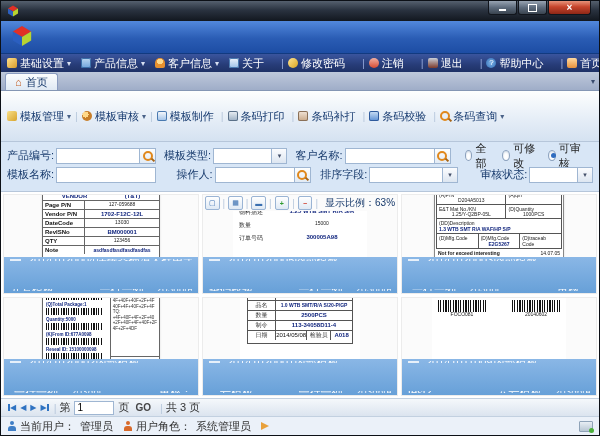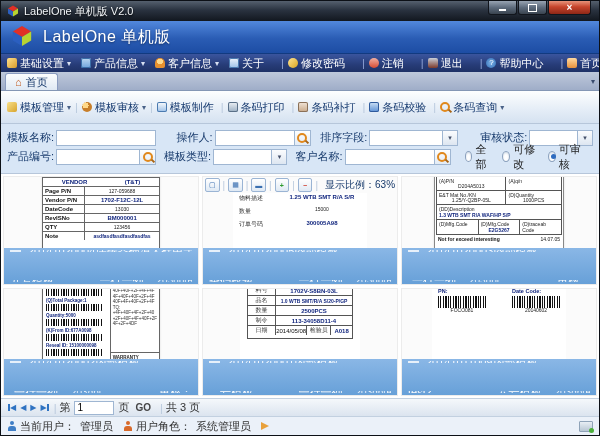--- a/index.html
+++ b/index.html
@@ -42,21 +42,21 @@
   .ic-switch{background:linear-gradient(#ffd9a0,#e8913c);}
   
   .tabrow{height:18px;background:linear-gradient(180deg,#bec9db 0%,#9fadc8 100%);display:flex;align-items:flex-end;
           padding:0 4px;flex:0 0 auto;border-bottom:1px solid #8496b4;}
   .tab{height:16px;background:linear-gradient(180deg,#fbfdfe,#dfe9f4);border:1px solid #8a9cc0;border-bottom:none;
        border-radius:3px 3px 0 0;display:flex;align-items:center;padding:0 9px;color:#16396b;cursor:pointer;}
   .home{color:#c4622a;margin-right:4px;font-size:11px;}
   .trarr{margin-left:auto;color:#394b6e;font-size:8px;align-self:center;cursor:pointer;}
   
   .toolbar{height:18px;background:linear-gradient(180deg,#fdfefe 0%,#e6eef7 55%,#d5e2f1 100%);
-           border-bottom:1px solid #b6c6da;display:flex;align-items:center;padding:7px 6px;color:#14386e;flex:0 0 auto;}
+           border-bottom:1px solid #b6c6da;display:flex;align-items:center;padding:16px 6px;color:#14386e;flex:0 0 auto;}
   .titem{display:flex;align-items:center;cursor:pointer;white-space:nowrap;}
   .titem .lb{margin:0 3px;}
   .tsep{color:#b9c9dd;margin:0 4px;}
   .tarr{font-size:8px;color:#4a6288;}
   .ic-tplmgr{background:linear-gradient(135deg,#f8e08a,#d8a42c);}
   .ic-tplaudit{background:radial-gradient(circle at 35% 35%,#ffd98a 3px,#c87f2a 3px);border-radius:50%;}
   .ic-make{background:linear-gradient(#fdfdfd,#9cc0e8);box-shadow:inset 0 0 0 1px #4a7ab0;}
   .ic-print{background:linear-gradient(#eef2f6,#9aaec2);box-shadow:inset 0 0 0 1px #5a7088;}
   .ic-reprint{background:linear-gradient(#f2e6da,#c8a888);box-shadow:inset 0 0 0 1px #8a7058;}
   .ic-verify{background:linear-gradient(#cfe2f6,#5b8fd4);box-shadow:inset 0 0 0 1px #2f5a9c;}
@@ -182,41 +182,39 @@
 <div class="win">
 
   <div class="titlebar">
     <span class="tcube">
       <svg width="12" height="12" viewBox="0 0 24 24">
           <polygon points="12,1 22,7 12,13 2,7" fill="#e03026"></polygon>
           <polygon points="2,7 12,13 12,23 2,17" fill="#2b5fc0"></polygon>
           <polygon points="22,7 12,13 12,23 22,17" fill="#b8d431"></polygon>
         </svg>
     </span>
-    <span class="ttext">LabelOne 单机版 V2.0</span>
     <div class="wbtns">
       <div class="wbtn mn">
           <span class="minbar"></span>
         </div>
       <div class="wbtn mx">
           <span class="maxbox"></span>
         </div>
       <div class="wbtn cl">×</div>
     </div>
   </div>
 
   <div class="banner">
     <span>
       <svg width="22" height="22" viewBox="0 0 24 24">
           <polygon points="12,1 22,7 12,13 2,7" fill="#e03026"></polygon>
           <polygon points="2,7 12,13 12,23 2,17" fill="#2b5fc0"></polygon>
           <polygon points="22,7 12,13 12,23 22,17" fill="#b8d431"></polygon>
         </svg>
     </span>
-    <span class="bname">LabelOne 单机版</span>
   </div>
 
   <div class="menubar">
     <span class="mitem">
         <span class="ic ic-gear"></span>
         <span class="lb">基础设置</span>
         <span class="arr">▾</span>
       </span>
     <span class="mitem">
         <span class="ic ic-product"></span>
@@ -303,47 +301,20 @@
       </span>
       <span class="tsep">|</span>
     <span class="titem">
         <span class="mag"></span>
         <span class="lb">条码查询</span>
         <span class="tarr">▾</span>
       </span>
   </div>
 
   <div class="filters">
-    <div class="frow">
-      <span class="flabel" style="width:56px;text-align:right">模板名称:</span>
-      <span class="igroup" style="width:100px">
-          <input class="solo" style="">
-        </span>
-      <span class="flabel" style="width:58px;text-align:right;margin-left:8px">操作人:</span>
-      <span class="igroup" style="width:96px">
-          <input style="">
-          <span class="magbtn">
-            <i class="mag"></i>
-          </span>
-        </span>
-      <span class="flabel" style="width:58px;text-align:right;margin-left:8px">排序字段:</span>
-      <span class="combo" style="width:106px">
-          <span class="cbox"></span>
-          <span class="cbtn">
-            <span class="arr2">▾</span>
-          </span>
-        </span>
-      <span class="flabel" style="width:66px;text-align:right;margin-left:14px">审核状态:</span>
-      <span class="combo" style="width:76px">
-          <span class="cbox"></span>
-          <span class="cbtn">
-            <span class="arr2">▾</span>
-          </span>
-        </span>
-    </div>
     <div class="frow">
       <span class="flabel" style="width:56px;text-align:right">产品编号:</span>
       <span class="igroup" style="width:100px">
           <input style="">
           <span class="magbtn">
             <i class="mag"></i>
           </span>
         </span>
       <span class="flabel" style="width:58px;text-align:right;margin-left:8px">模板类型:</span>
       <span class="combo" style="width:96px">
@@ -366,20 +337,47 @@
           </label>
         <label class="rd">
             <span class="rdot"></span>
             <span>可修改</span>
           </label>
         <label class="rd sel">
             <span class="rdot"></span>
             <span>可审核</span>
           </label>
       </span>
+    </div>
+    <div class="frow">
+      <span class="flabel" style="width:56px;text-align:right">模板名称:</span>
+      <span class="igroup" style="width:100px">
+          <input class="solo" style="">
+        </span>
+      <span class="flabel" style="width:58px;text-align:right;margin-left:8px">操作人:</span>
+      <span class="igroup" style="width:96px">
+          <input style="">
+          <span class="magbtn">
+            <i class="mag"></i>
+          </span>
+        </span>
+      <span class="flabel" style="width:58px;text-align:right;margin-left:8px">排序字段:</span>
+      <span class="combo" style="width:106px">
+          <span class="cbox"></span>
+          <span class="cbtn">
+            <span class="arr2">▾</span>
+          </span>
+        </span>
+      <span class="flabel" style="width:66px;text-align:right;margin-left:14px">审核状态:</span>
+      <span class="combo" style="width:76px">
+          <span class="cbox"></span>
+          <span class="cbtn">
+            <span class="arr2">▾</span>
+          </span>
+        </span>
     </div>
   </div>
 
   <div class="content">
 
     <div class="cell">
       <div class="preview">
         <div class="lbl lbl1">
           <div class="l1h">PISATRON Unitron</div>
           <div class="l1v">

